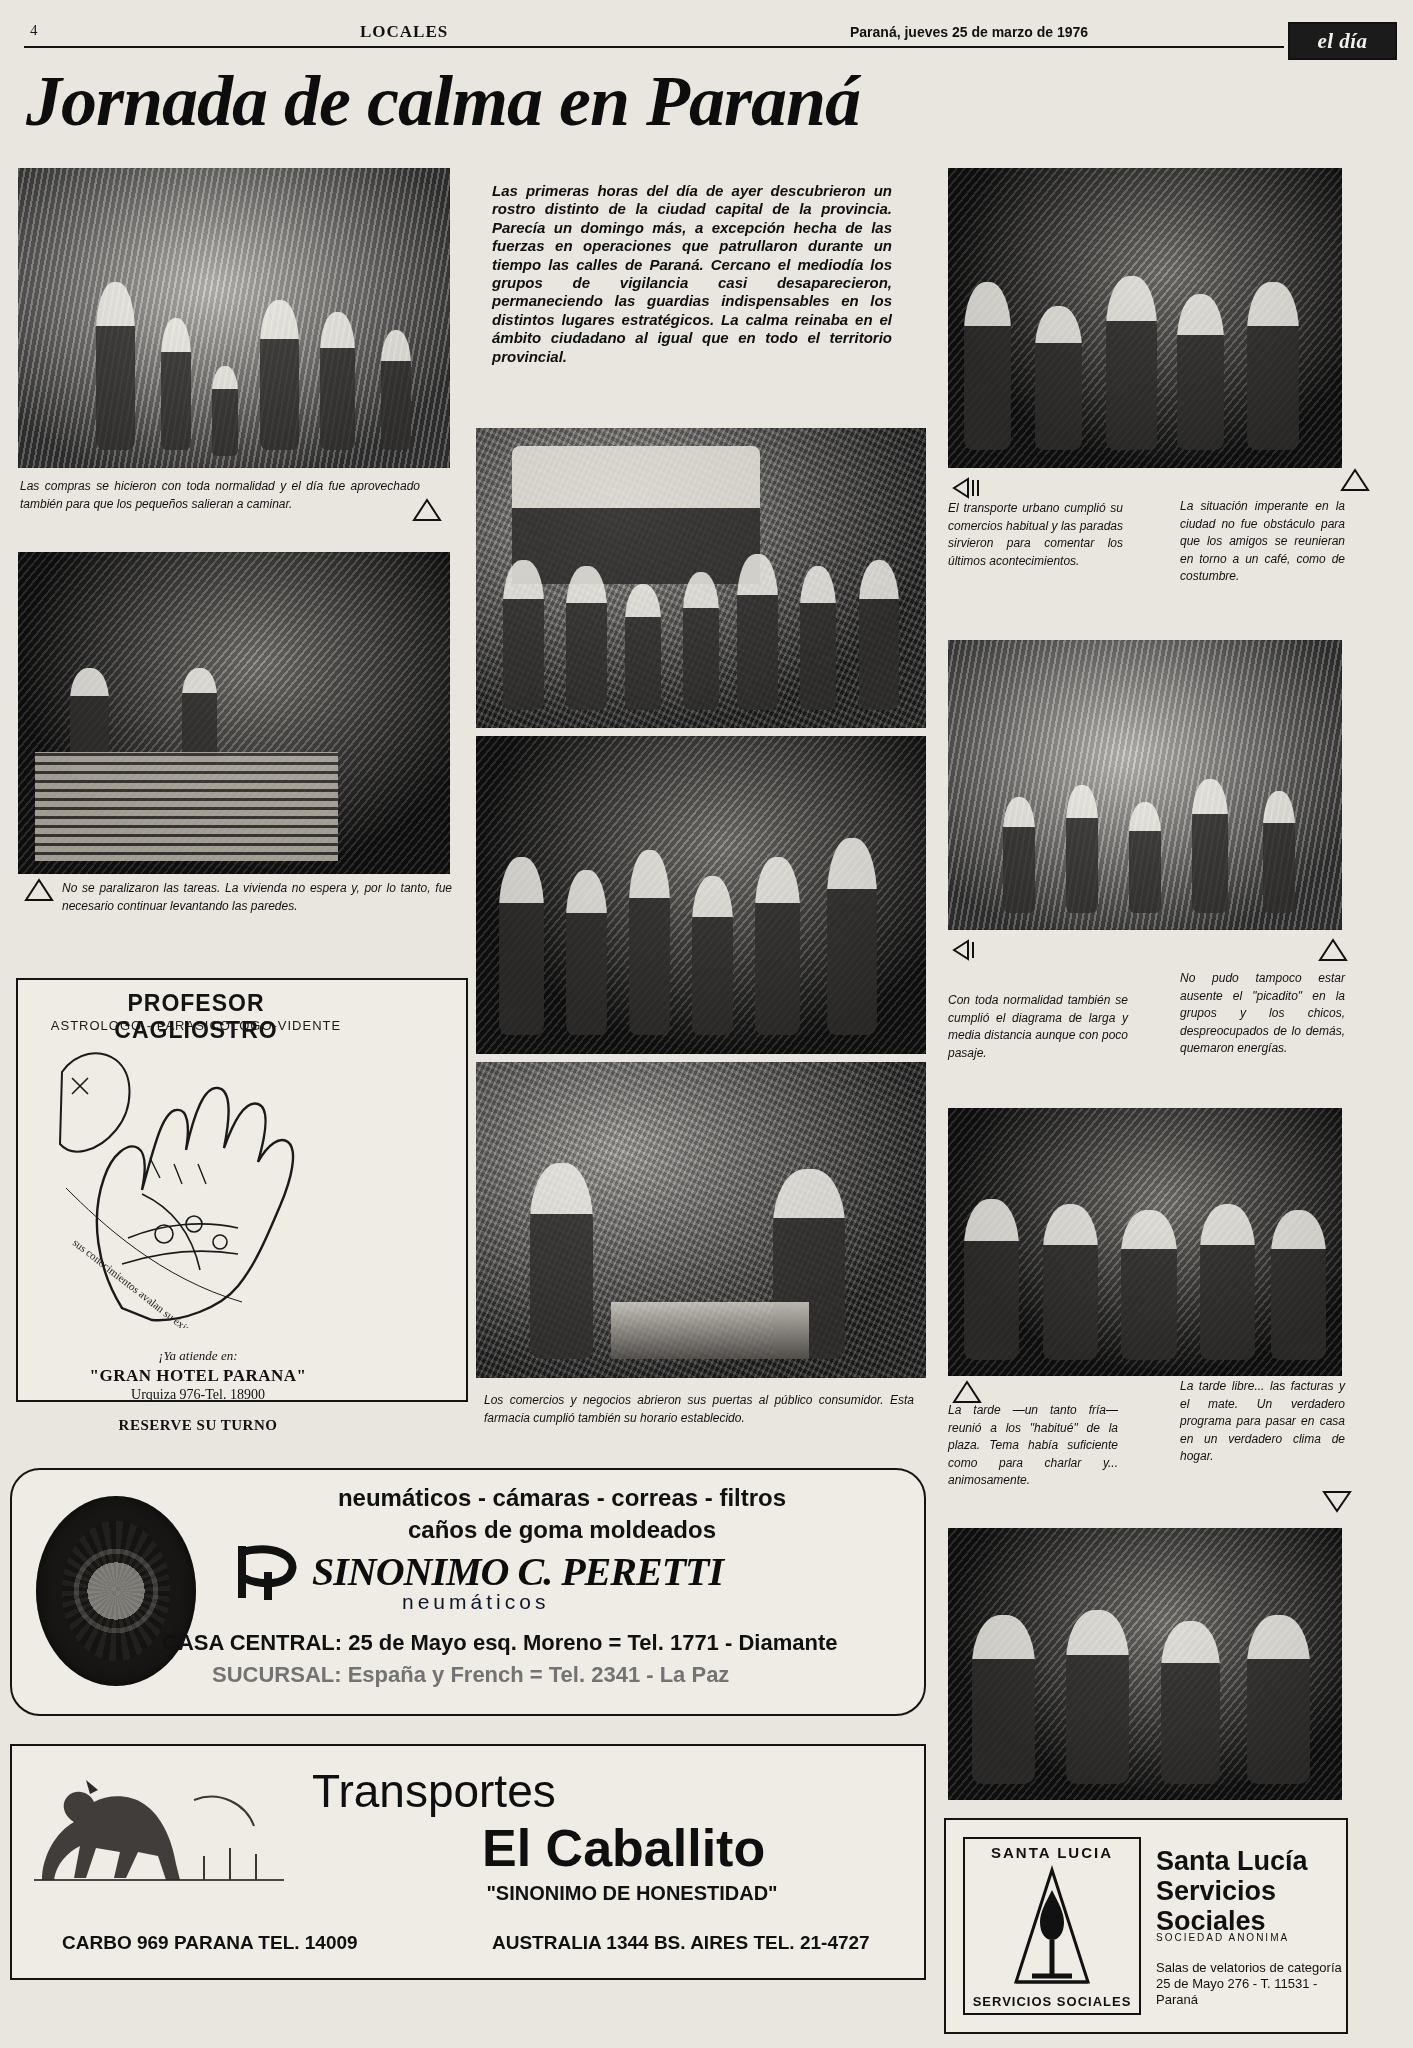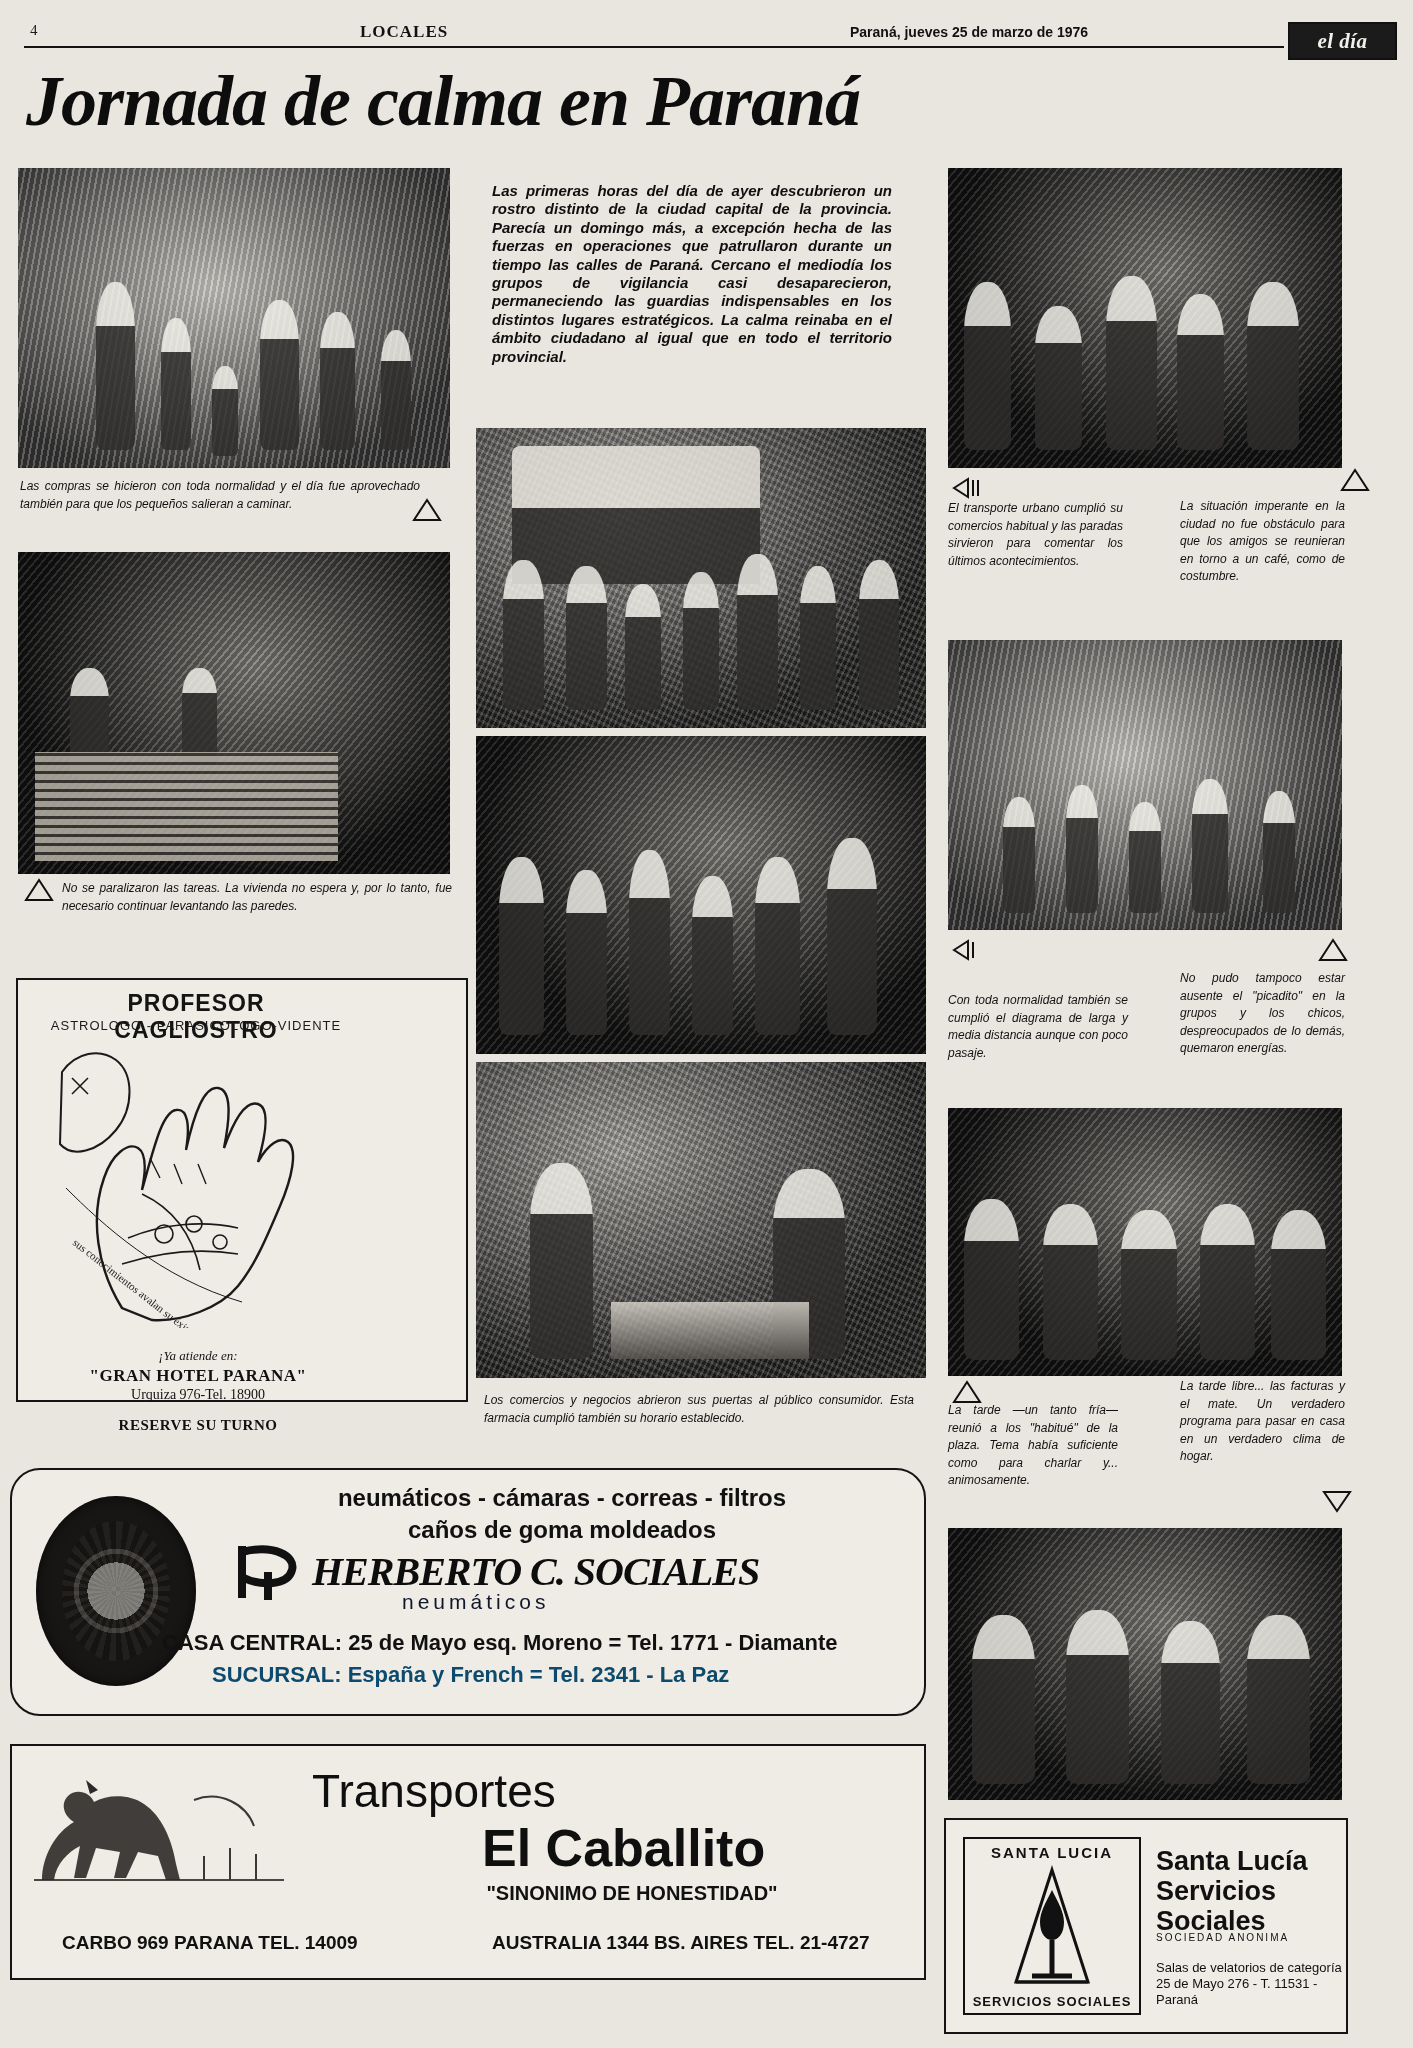--- a/index.html
+++ b/index.html
@@ -138,21 +138,21 @@
   #ad-peretti .brandsub{
     position:absolute;left:390px;top:120px;
     font-family:"Liberation Sans", sans-serif;font-size:21px;letter-spacing:4px;color:#0f172a;
   }
   #ad-peretti .addr1{
     position:absolute;left:150px;top:160px;width:760px;
     font-family:"Liberation Sans", sans-serif;font-weight:bold;font-size:22px;color:#111;
   }
   #ad-peretti .addr2{
     position:absolute;left:200px;top:192px;width:720px;
-    font-family:"Liberation Sans", sans-serif;font-weight:bold;font-size:22px;color:#0c4a6e;
+    font-family:"Liberation Sans", sans-serif;font-weight:bold;font-size:22px;color:#737373;
   }
   #ad-peretti .tyre{
     position:absolute;left:24px;top:26px;width:160px;height:190px;
     border-radius:50%;
     background:
       radial-gradient(circle at 50% 50%, #efece5 0 23%, #1d1b1a 23% 30%, #6b6866 30% 34%, #171615 34% 100%);
     box-shadow:inset 0 0 12px rgba(0,0,0,.7);
   }
   #ad-peretti .tyre:after{
     content:"";position:absolute;left:16%;top:13%;width:68%;height:74%;
@@ -413,21 +413,21 @@
     <div class="tyre"></div>
     <div class="line1">neumáticos - cámaras - correas - filtros</div>
     <div class="line2">caños de goma moldeados</div>
     <div style="position:absolute;left:222px;top:72px;width:74px;height:60px;">
       <svg width="74" height="60" viewBox="0 0 74 60">
         <path d="M8 4 L8 56" stroke="#111" stroke-width="8"></path>
         <path d="M8 10 C40 2 62 14 58 28 C54 44 26 44 10 36" fill="none" stroke="#111" stroke-width="8"></path>
         <path d="M34 30 L34 58" stroke="#111" stroke-width="8"></path>
       </svg>
     </div>
-    <div class="brand">HERBERTO C. SOCIALES</div>
+    <div class="brand">SINONIMO C. PERETTI</div>
     <div class="brandsub">neumáticos</div>
     <div class="addr1">CASA CENTRAL: 25 de Mayo esq. Moreno = Tel. 1771 - Diamante</div>
     <div class="addr2">SUCURSAL: España y French = Tel. 2341 - La Paz</div>
   </div>
 
   <div class="ad" id="ad-caballito" style="left:10px;top:1744px;width:912px;height:232px;">
     <div class="horse">
       <svg width="250" height="150" viewBox="0 0 250 150">
         <rect x="0" y="0" width="250" height="150" fill="#efece5"></rect>
         <path d="M0 120 L250 120" stroke="#4a4744" stroke-width="2"></path>

